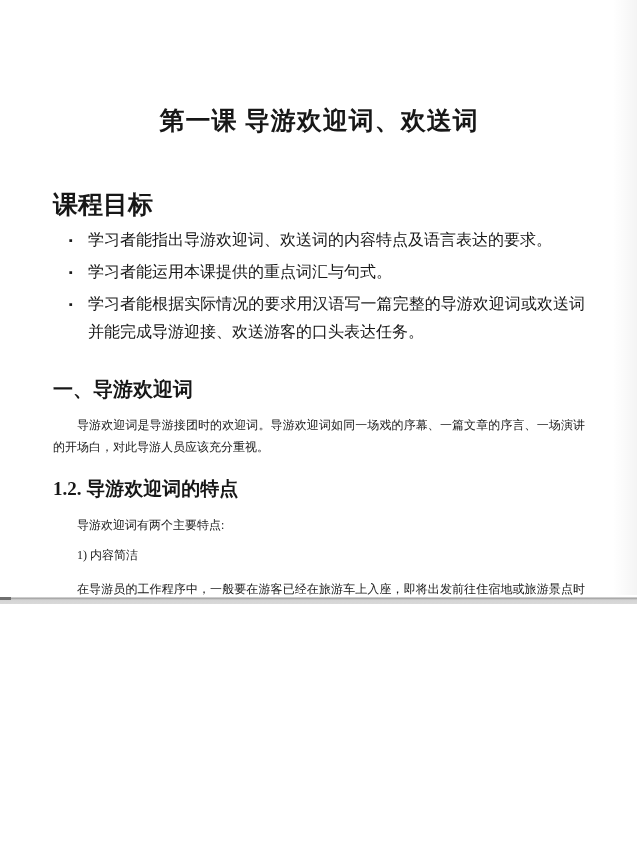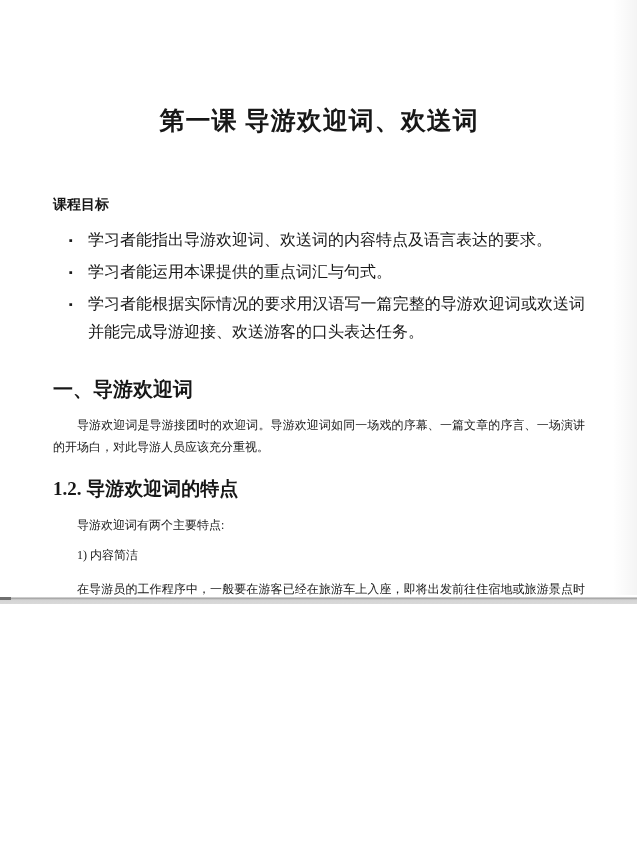--- a/index.html
+++ b/index.html
@@ -21,21 +21,21 @@
     margin:0;
     padding-top:104px;
     font-size:25px;
     line-height:34px;
     font-weight:bold;
     text-align:center;
     letter-spacing:1px;
   }
   .h-objectives{
     margin:55px 0 0 0;
-    font-size:14px;
+    font-size:25px;
     line-height:24px;
     font-weight:bold;
   }
   .objectives-list{
     list-style:none;
     margin:9px 0 0 0;
     padding:0;
   }
   .objective{
     position:relative;

